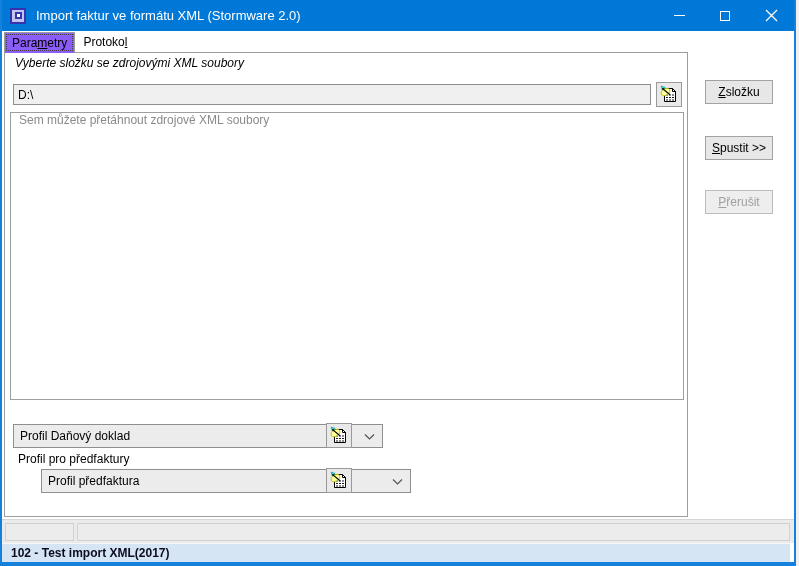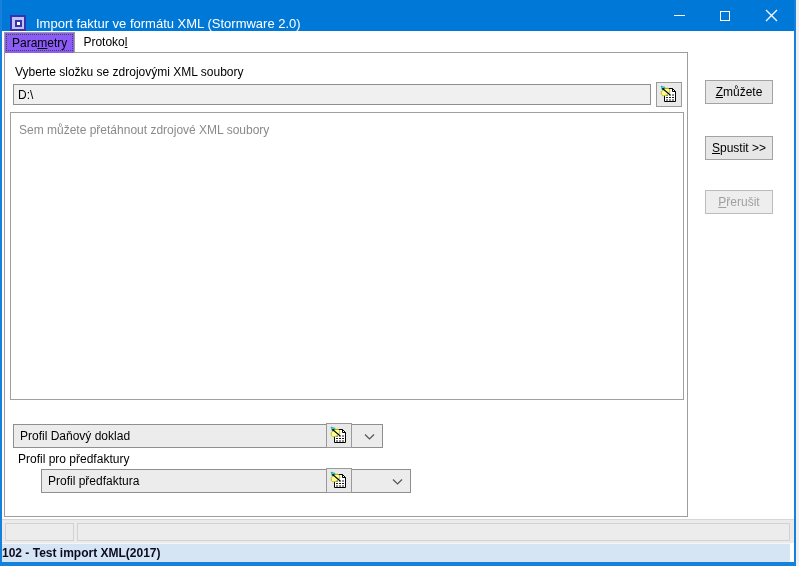--- a/index.html
+++ b/index.html
@@ -5,21 +5,21 @@
   * { margin:0; padding:0; box-sizing:border-box; }
   html,body { width:799px; height:566px; overflow:hidden; background:#f0f0f0;
     font-family:"Liberation Sans","DejaVu Sans",sans-serif; font-size:12px; color:#000; }
 
   .win { position:absolute; left:0; top:0; width:796px; height:566px;
     background:#fff; border-left:2px solid #1581dc; border-right:2px solid #1581dc;
     border-bottom:4px solid #1581dc; }
 
   
   .titlebar { position:absolute; left:0; top:0; right:0; height:31px; background:#0078d7;
-    display:flex; align-items:flex-end; padding-left:8px; }
+    display:flex; align-items:center; padding-left:8px; }
   .app-icon { width:16px; height:16px; background:#c3c3f2; border:2px solid #3434ae;
     display:flex; align-items:center; justify-content:center; flex:0 0 auto; }
   .app-icon .inner { width:7px; height:7px; border:2px solid #3434ae; background:#fff; }
   .title-text { color:#fff; font-size:13px; margin-left:10px; white-space:nowrap; }
   .win-controls { margin-left:auto; display:flex; height:100%; }
   .win-btn { width:46px; height:100%; display:flex; align-items:center; justify-content:center; cursor:default; }
   .glyph-min { width:11px; height:1px; background:#fff; }
   .glyph-max { width:10px; height:10px; border:1px solid #fff; }
 
   
@@ -32,39 +32,39 @@
 
   
   .tabpage { position:absolute; left:2px; top:52px; width:684px; height:465px;
     background:#fff; border:1px solid #9d9d9d; z-index:1; }
   .lbl { position:absolute; white-space:nowrap; }
   .field { position:absolute; left:8px; top:31px; width:638px; height:21px; background:#f0f0f0;
     border:1px solid #8f8f8f; font-size:12px; font-family:inherit; padding:0 4px; color:#000; }
   .iconbtn { position:absolute; width:26px; height:25px; background:#e9e9e9; border:1px solid #9a9a9a;
     display:flex; align-items:center; justify-content:center; padding:0; cursor:default; }
   .droparea { position:absolute; left:5px; top:59px; width:674px; height:288px; background:#fff;
-    border:1px solid #9f9f9f; color:#8a8a8a; padding:10px 8px; }
+    border:1px solid #9f9f9f; color:#8a8a8a; padding:0 8px; }
   .combo { position:absolute; width:370px; height:24px; background:#ececec; border:1px solid #8f8f8f;
     display:flex; align-items:center; padding:0 24px 0 6px; cursor:default; }
   .combo .chev { position:absolute; right:7px; top:9px; }
 
   
   .action { position:absolute; left:703px; width:68px; height:24px; background:#e7e7e7;
     border:1px solid #a3a3a3; font-size:12px; font-family:inherit;
     display:flex; align-items:center; justify-content:center; cursor:default; }
   .action.disabled { color:#9f9f9f; border-color:#bcbcbc; background:#eeeeee; }
 
   
   .statusbar { position:absolute; left:0; right:0; top:519px; height:24px; background:#ebebeb;
     border-top:1px solid #d6d6d6; }
   .statusseg { position:absolute; top:3px; height:18px; background:#ececec; border:1px solid #d2d2d2; }
   .seg1 { left:3px; width:69px; }
   .seg2 { left:75px; right:4px; }
   .footer { position:absolute; left:0; right:4px; top:543px; height:19px; background:#d6e5f4;
-    border-top:1px solid #f2f7fc; display:flex; align-items:center; 
+    border-top:1px solid #f2f7fc; display:flex; align-items:center; padding-left:9px;
     font-weight:bold; color:#0b0b23; }
 </style>
 </head>
 <body>
 
 <div class="win">
 
   <div class="titlebar">
     <div class="app-icon">
         <div class="inner"></div>
@@ -85,21 +85,21 @@
     </div>
   </div>
 
   <div class="tabs">
     <div class="tab active"><span>Para</span><span class="accel">m</span><span>etry</span></div>
     <div class="tab inactive"><span>Protoko</span><span class="accel">l</span><span></span></div>
   </div>
 
   <div class="tabpage">
 
-    <div class="lbl" style="left:10px; top:12px;">Vyberte složku se zdrojovými XML soubory</div>
+    <div class="lbl" style="left:10px; top:3px;font-style:italic;">Vyberte složku se zdrojovými XML soubory</div>
 
     <input class="field" type="text" value="D:\" style="">
 
     <button class="iconbtn" style="left:651px; top:29px;">
       <svg width="20" height="20" viewBox="0 0 20 20">
         <path d="M5.5 3.5 h8 l3 3 v10 h-11 z" fill="#fff" stroke="#000" stroke-width="1"></path>
         <path d="M13.5 3.5 v3 h3 z" fill="#fff" stroke="#000" stroke-width="1"></path>
         <g stroke="#000" stroke-width="0.9" stroke-dasharray="2 1">
           <line x1="7" y1="10" x2="15" y2="10"></line>
           <line x1="7" y1="12.5" x2="15" y2="12.5"></line>
@@ -156,21 +156,21 @@
         </g>
         <path d="M2 1 l4.2 1.4 -3 2.6 z" fill="#2ae0e8" stroke="#008080" stroke-width="0.5"></path>
         <ellipse cx="6.5" cy="7" rx="4.8" ry="3.1" transform="rotate(-28 6.5 7)" fill="#ffff9e" stroke="#b9b900" stroke-width="0.8"></ellipse>
         <path d="M3.6 3.6 L11 9.8" stroke="#000" stroke-width="1.2"></path>
         <path d="M3 3 l2.2 0.5 -1.3 1.3 z" fill="#000"></path>
       </svg>
     </button>
   </div>
 
   <button class="action" style="top:80px;">
-      <span><span></span><span class="accel">Z</span><span>můžete</span></span>
+      <span><span></span><span class="accel">Z</span><span>složku</span></span>
     </button>
   <button class="action" style="top:136px;">
       <span><span></span><span class="accel">S</span><span>pustit &gt;&gt;</span></span>
     </button>
   <button class="action disabled" style="top:190px;">
       <span><span></span><span class="accel">P</span><span>řerušit</span></span>
     </button>
 
   <div class="statusbar">
     <div class="statusseg seg1"></div>

